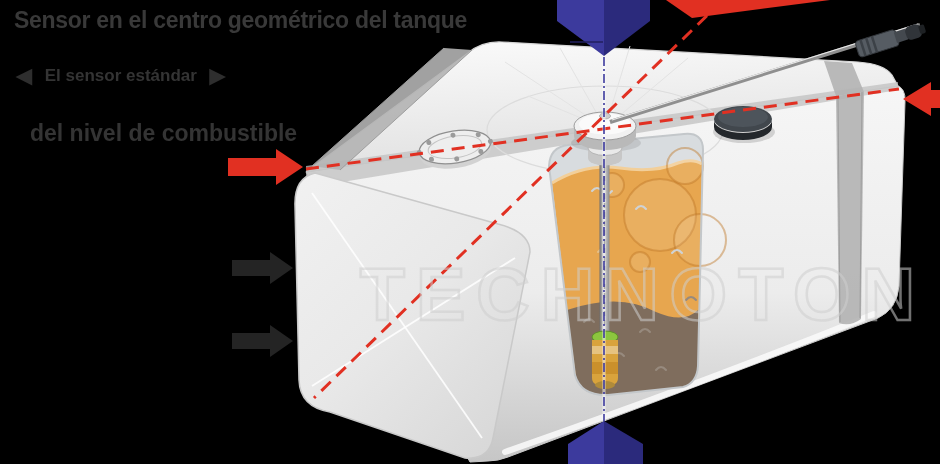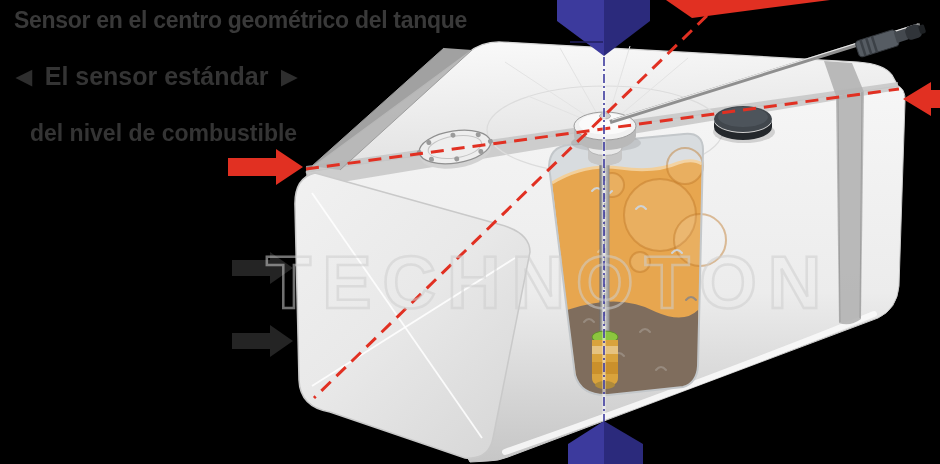--- a/index.html
+++ b/index.html
@@ -1,25 +1,25 @@
 <!DOCTYPE html>
 <html><head>
 <meta charset="utf-8">
 <style>
   html,body{margin:0;padding:0;background:#000;}
   #stage{position:relative;width:940px;height:464px;background:#000;overflow:hidden;
-         font-family:"Liberation Sans",sans-serif;}
+         font-family:"Liberation Sans",sans-serif;text-align:right;}
   #stage svg{position:absolute;left:0;top:0;}
   .txt{position:absolute;color:#393939;font-weight:bold;white-space:nowrap;}
   #title{left:14px;top:7px;font-size:23px;letter-spacing:-0.3px;}
   #label-row1{left:10px;top:62px;display:flex;align-items:center;gap:7px;}
   #label-row1 .ah{font-size:28px;line-height:1;color:#2e2e2e;font-weight:bold;}
-  #label-row1 .lt{font-size:25px;font-weight:bold;color:#343434;}
+  #label-row1 .lt{font-size:17px;font-weight:bold;color:#343434;}
   #label-row2{left:30px;top:120px;font-size:23px;color:#343434;}
-  #watermark{position:absolute;left:266px;top:240px;width:660px;font-size:74px;
+  #watermark{position:absolute;left:266px;top:252px;width:660px;font-size:74px;
              font-weight:bold;letter-spacing:11px;color:transparent;white-space:nowrap;
              -webkit-text-stroke:2.5px rgba(205,205,205,0.55);}
 </style>
 </head>
 <body>
 
 <div id="stage">
 
 <svg width="940" height="464" viewBox="0 0 940 464">
   <defs>

